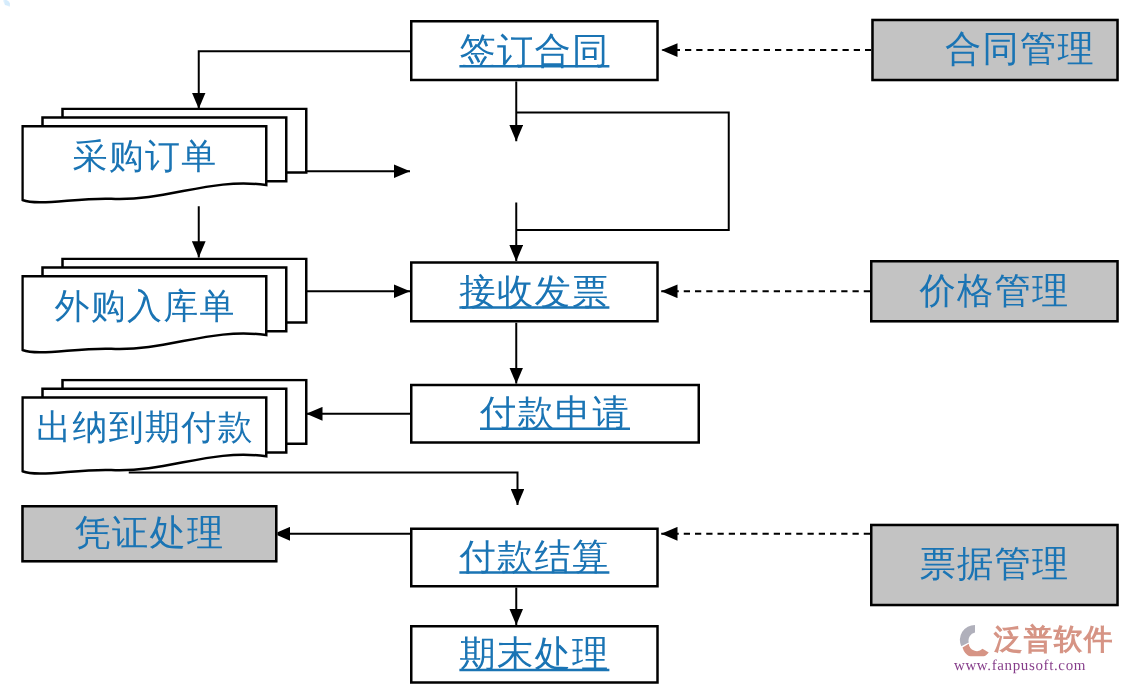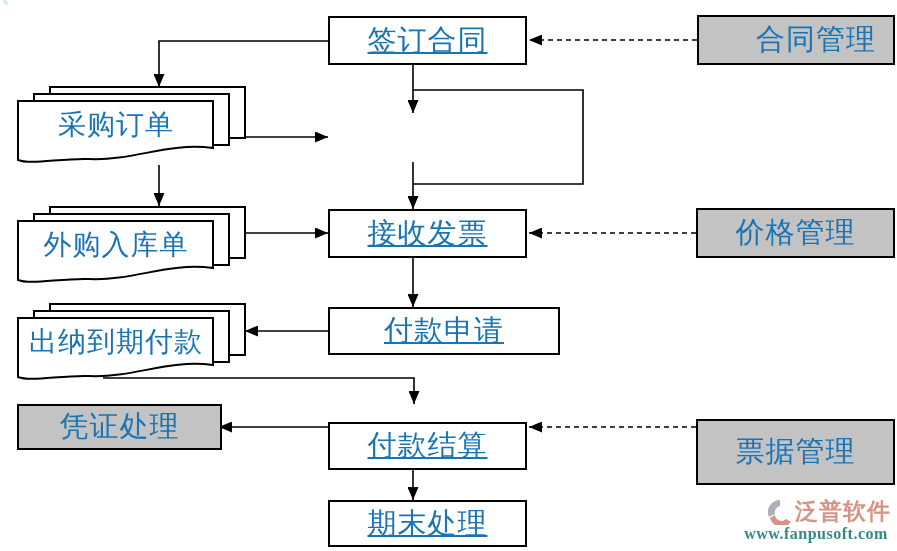--- a/index.html
+++ b/index.html
@@ -47,21 +47,21 @@
   #n-bill{left:696px;top:403px;width:199px;height:66px;margin-top:16px;}
   #n-voucher{left:17px;top:404px;width:205px;height:46px;}
   #s-order{left:17px;top:86px;}
   #s-inbound{left:17px;top:206px;}
   #s-cashier{left:17px;top:303px;}
   
   #logo{position:absolute;right:6px;top:496px;z-index:2;width:150px;
         text-align:center;opacity:.85;font-family:"Liberation Serif","DejaVu Serif",serif;}
   #logo .row{display:flex;align-items:center;justify-content:flex-end;gap:2px;}
   #logo .name{color:#cf8270;font-size:23px;font-weight:bold;letter-spacing:1px;white-space:nowrap;}
-  #logo .url{color:#0f766e;font-size:16px;font-weight:bold;letter-spacing:.5px;margin-top:-2px;}
+  #logo .url{color:#701a75;font-size:12px;font-weight:normal;letter-spacing:.5px;margin-top:-2px;}
 </style>
 </head>
 <body>
 
 <div id="canvas">
 
   <div class="deco tri1"></div>
   <div class="deco tri2"></div>
   <div class="deco tri3"></div>
   <div class="deco blob1"></div>

